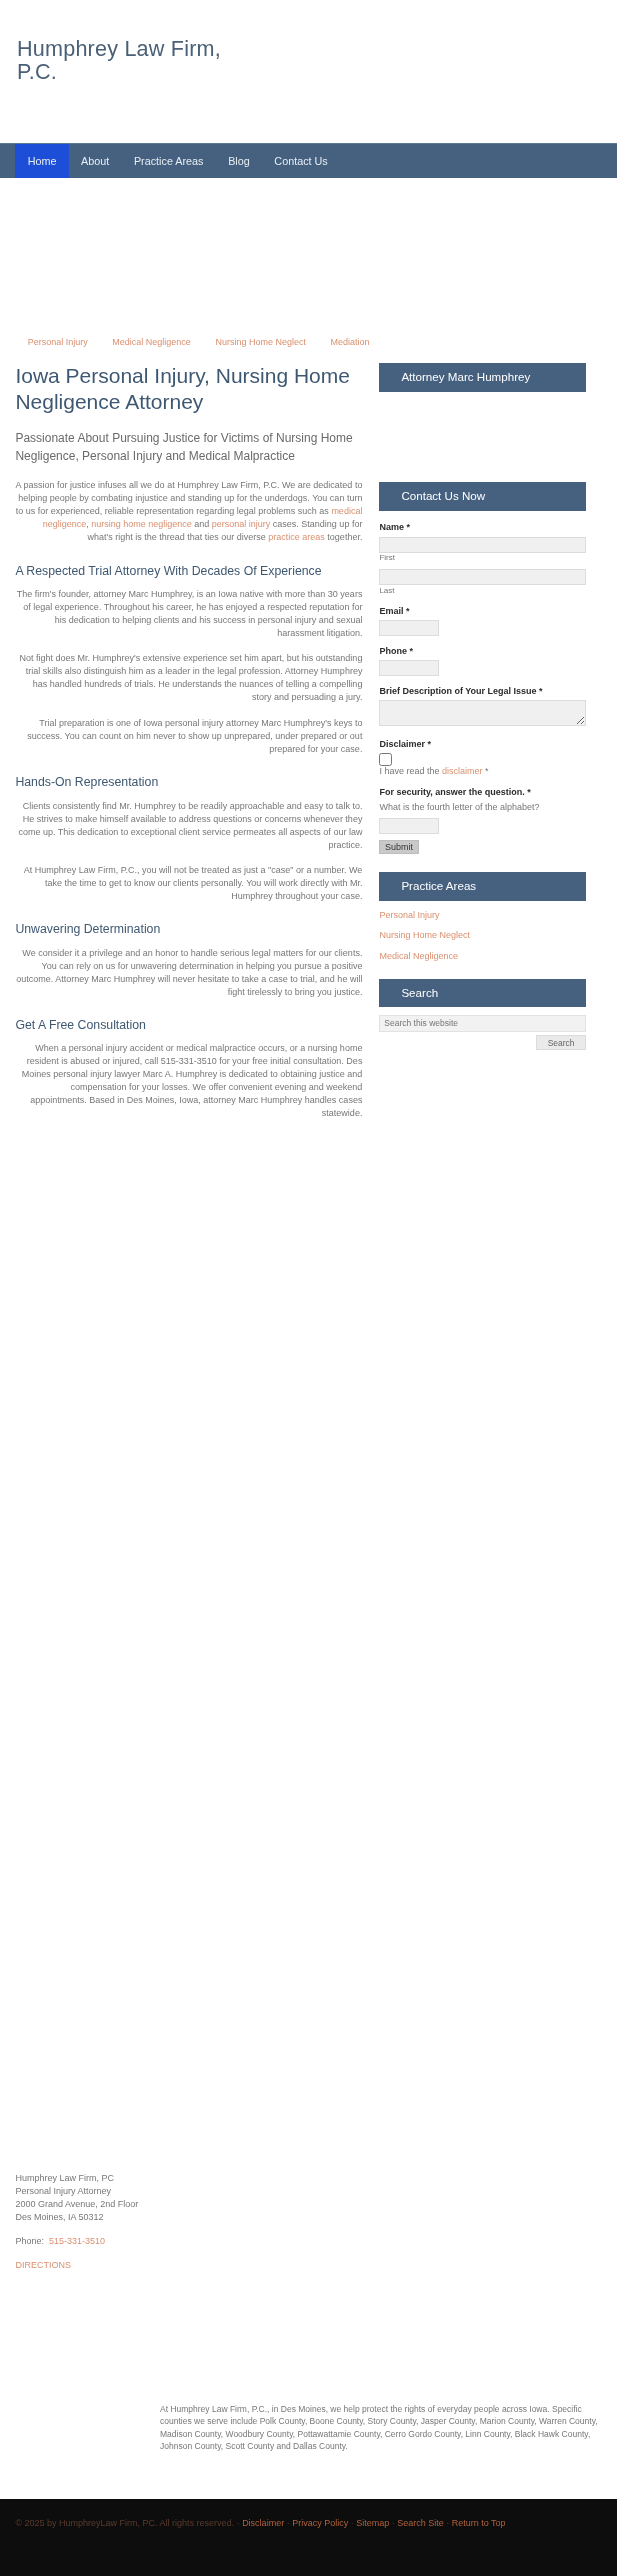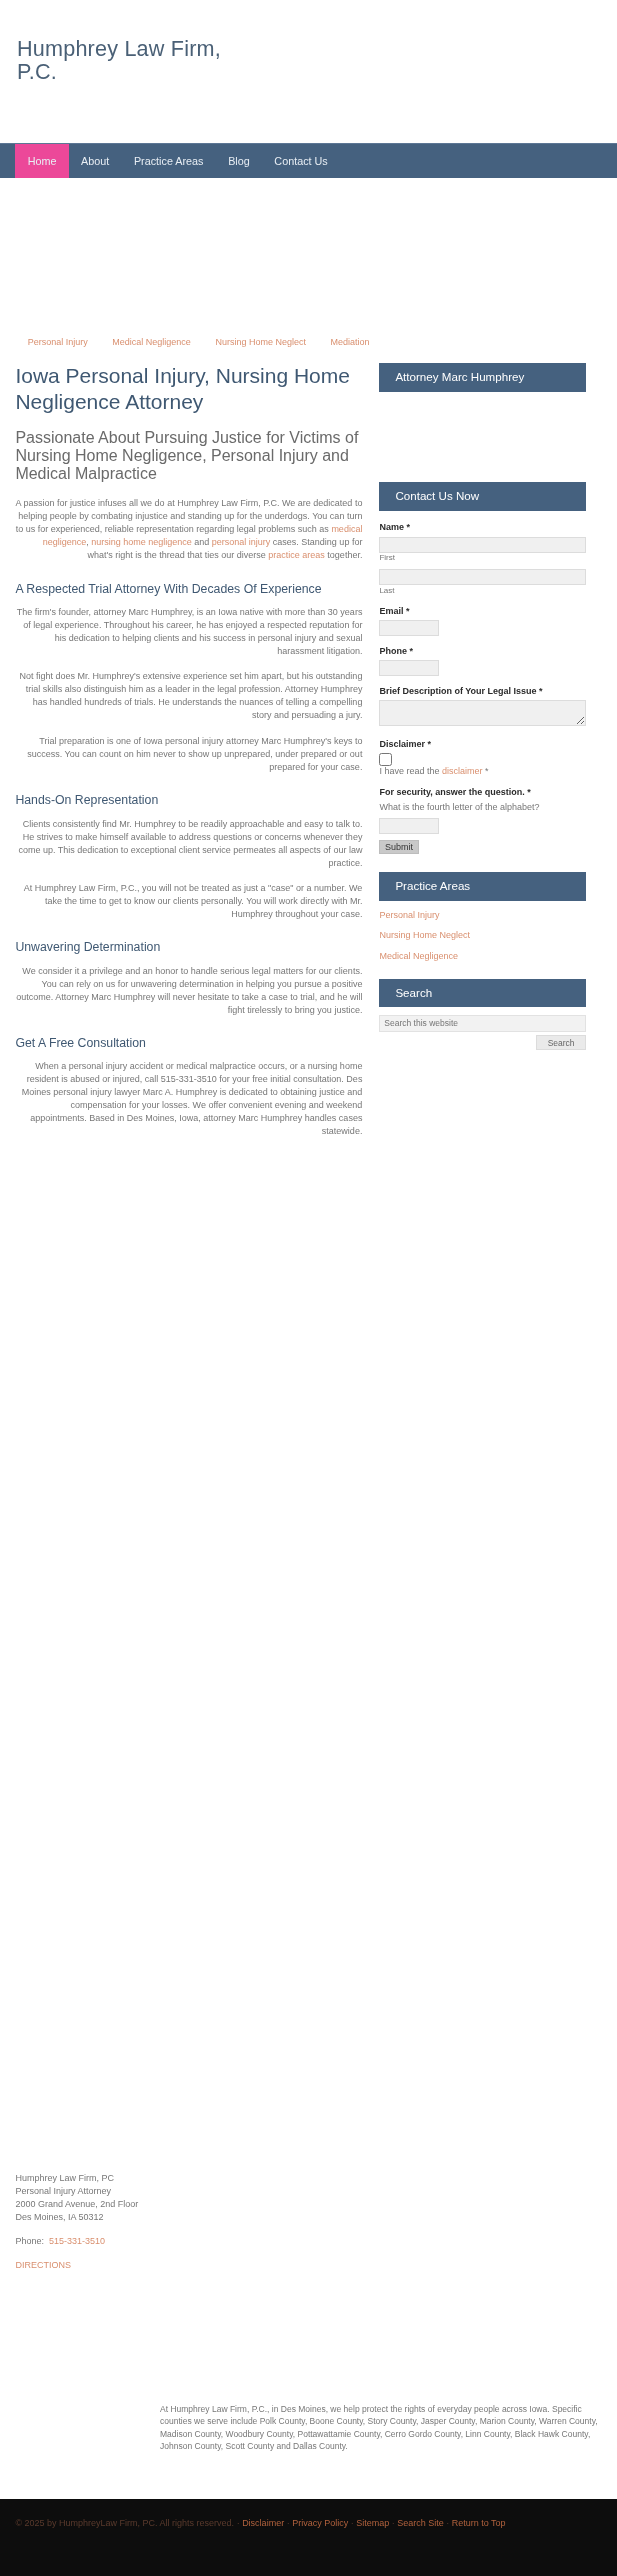--- a/index.html
+++ b/index.html
@@ -68,21 +68,21 @@
   }
   .main-nav a {
     display:flex;
     align-items:center;
     padding: 0 12.3px;
     color: #e8eef4;
     font-size: 10.8px;
     text-decoration: none;
     font-weight: 400;
   }
-  .main-nav a.active { background: #ec4899; }
+  .main-nav a.active { background: #1d4ed8; }
 
   
   .banner {
     height: 143px;
     background: #ffffff;
   }
   .quick-links {
     height: 42px;
     display:flex;
     align-items:center;
@@ -108,21 +108,21 @@
   .sidebar { width: 207px; }
 
   h1.page-title {
     font-size: 21px;
     line-height: 25.5px;
     font-weight: 400;
     color: #3f5872;
     margin: 0 0 15.4px 0;
   }
   h2.sub-title {
-    font-size: 16px;
+    font-size: 12px;
     line-height: 18px;
     font-weight: 400;
     color: #6a6a6a;
     margin: 0 0 14px 0;
   }
   .content p {
     font-size: 9px;
     line-height: 13px;
     color: #777;
     margin: 0 0 12.3px 0;
@@ -138,21 +138,21 @@
   }
 
   
   .widget { margin-bottom: 14px; }
   .widget-title {
     background: #45617f;
     color: #ffffff;
     font-size: 11.6px;
     line-height: 14.7px;
     font-weight: 400;
-    padding: 7px 16px;
+    padding: 7px 22px;
     margin: 0;
   }
   .widget-body { padding: 7.7px 0 0 0; }
 
   .attorney-photo {
     width: 100%;
     height: 0px;
   }
 
   

